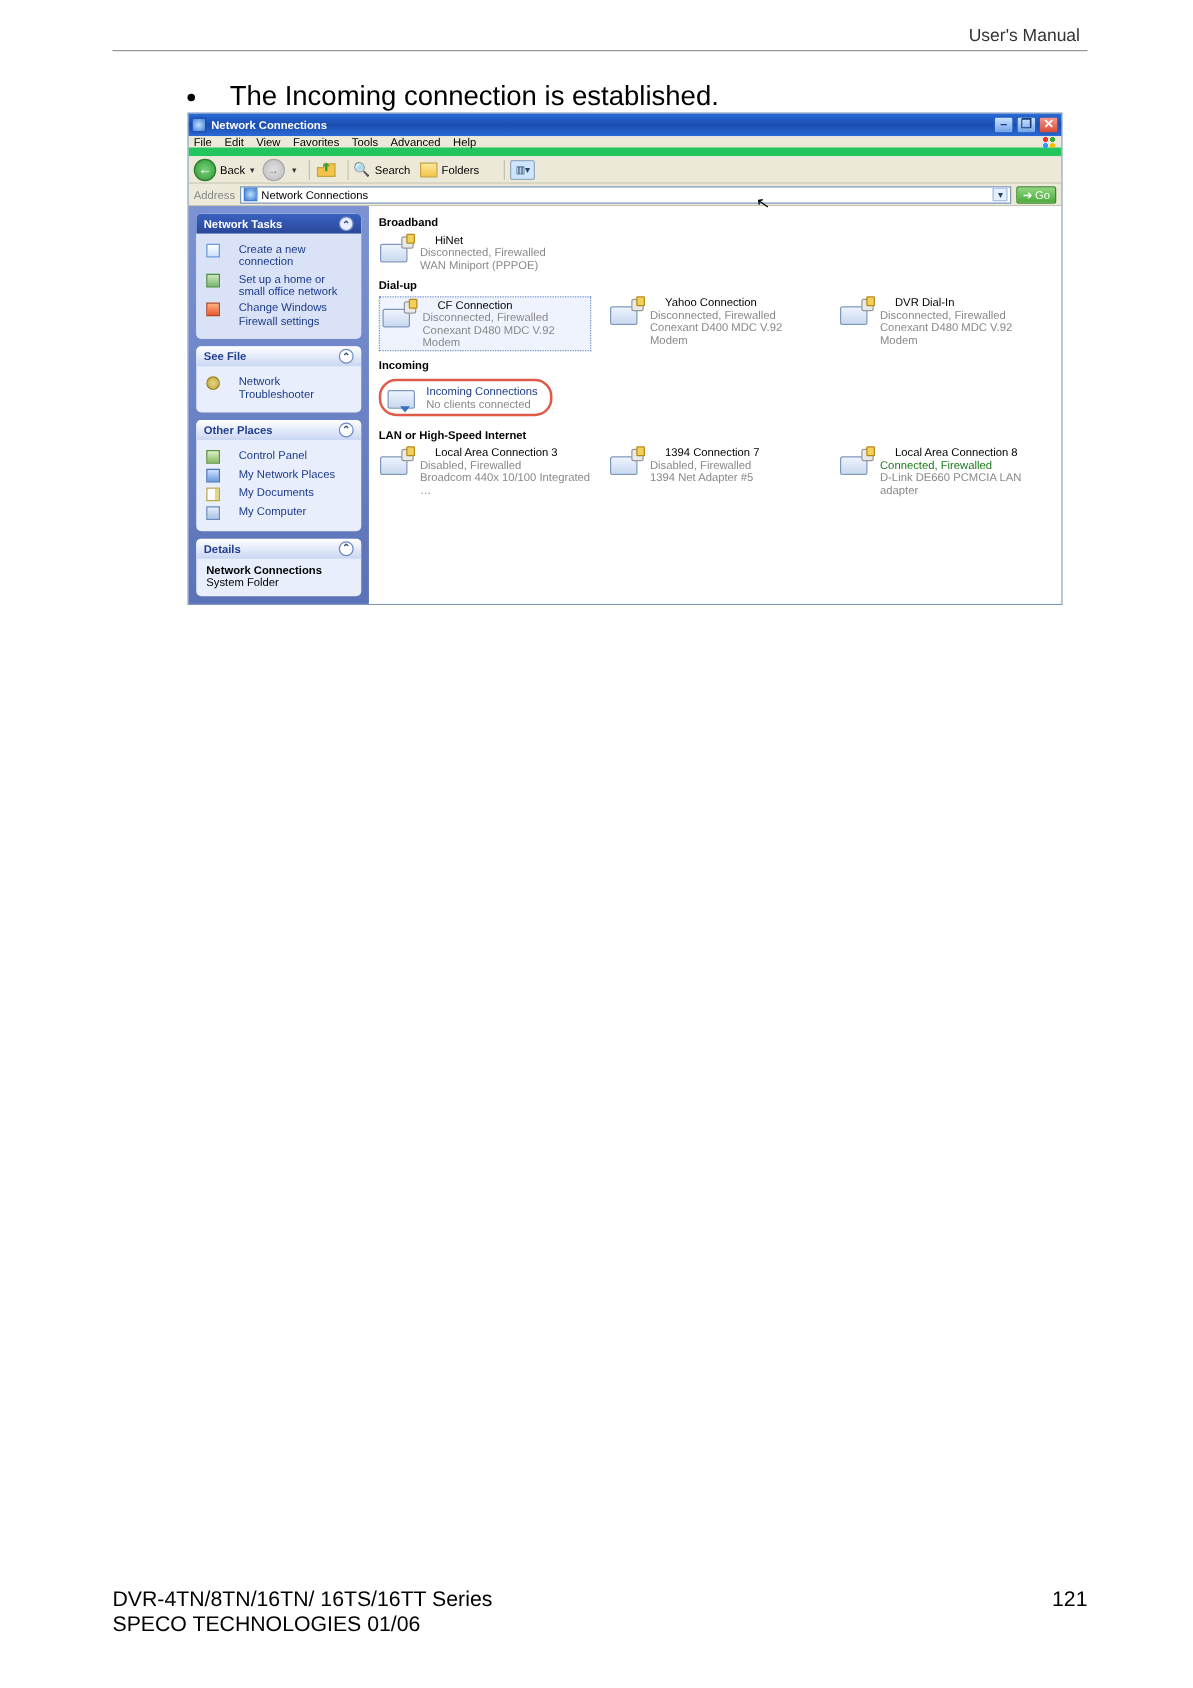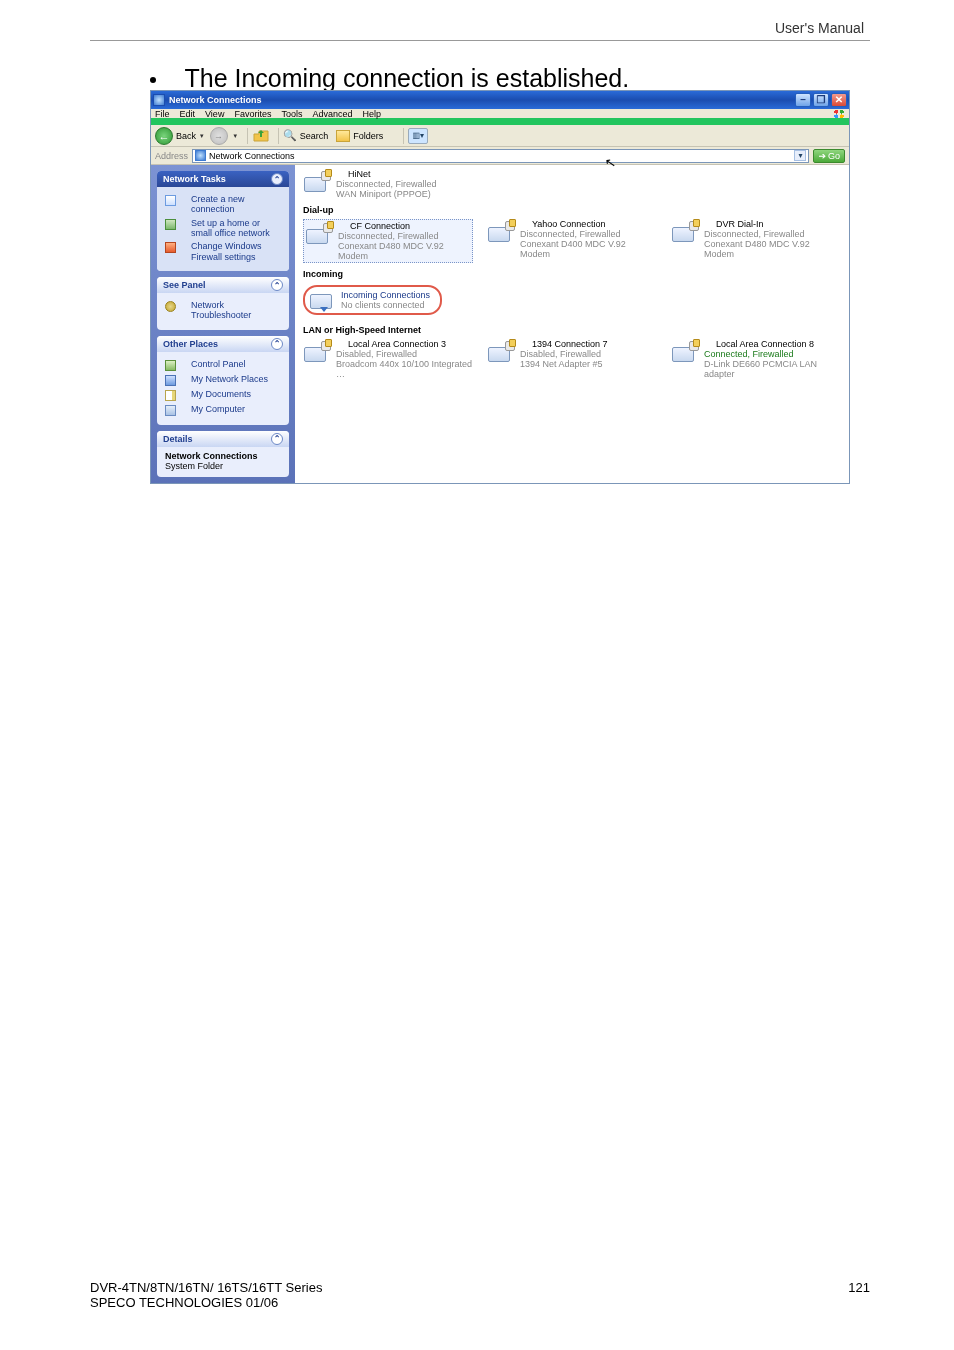--- a/index.html
+++ b/index.html
@@ -18,21 +18,21 @@
     font-size: 14px; color: #333;
   }
   .hr-top {
     position: absolute;
     top: 40px; left: 90px; right: 84px;
     border-top: 1px solid #999;
   }
   .bullet-line {
     position: absolute;
     top: 64px; left: 150px;
-    font-size: 25px;
+    font-size: 22px;
   }
   .bullet-line .dot {
     display: inline-block; width: 6px; height: 6px;
     background: #000; border-radius: 50%;
     vertical-align: middle; margin-right: 22px;
   }
   .shot {
     position: absolute;
     top: 90px; left: 150px;
     width: 700px;
@@ -239,21 +239,21 @@
     display:inline-flex; gap:6px; align-items:center;
     border:2px solid #e05a4a; border-radius:14px;
     padding:2px 10px 2px 4px;
     margin:2px 0 6px 0;
   }
   .incoming-sel .cicon{ width:26px;height:22px;position:relative;}
   .incoming-sel .cicon .base{top:5px;}
   .footer-area{
     position:absolute; bottom:40px; left:90px; right:84px;
     display:flex; justify-content:space-between;
-    font-size:13px;
+    font-size:17px;
   }
 </style>
 </head>
 <body>
 
 <div class="header-area">User's Manual</div>
 <div class="hr-top"></div>
 
 <div class="bullet-line">
   <span class="dot"></span>
@@ -336,21 +336,21 @@
           </div>
           <div class="item">
             <div class="ico-sq ico-shield"></div>
             <span>Change Windows Firewall settings</span>
           </div>
         </div>
       </div>
 
       <div class="xp-panel">
         <div class="hd">
-          <span>See Panel</span>
+          <span>See File</span>
           <span class="exp">⌃</span>
         </div>
         <div class="bd">
           <div class="item">
             <div class="ico-sq ico-theme"></div>
             <span>Network Troubleshooter</span>
           </div>
         </div>
       </div>
 
@@ -387,20 +387,21 @@
         <div class="bd static">
           <div style="font-weight:bold;">Network Connections</div>
           <div>System Folder</div>
         </div>
       </div>
     </div>
 
     <div class="rpane">
       <div class="cursor-img">↖</div>
       
+      <div class="grp-title">Broadband</div>
       <div class="conn-row">
         <div class="conn">
           <div class="cicon">
               <div class="base"></div>
               <div class="plug"></div>
               <div class="lock"></div>
             </div>
           <div class="ctext">
             <div class="n">HiNet</div>
             <div class="s">Disconnected, Firewalled</div>

